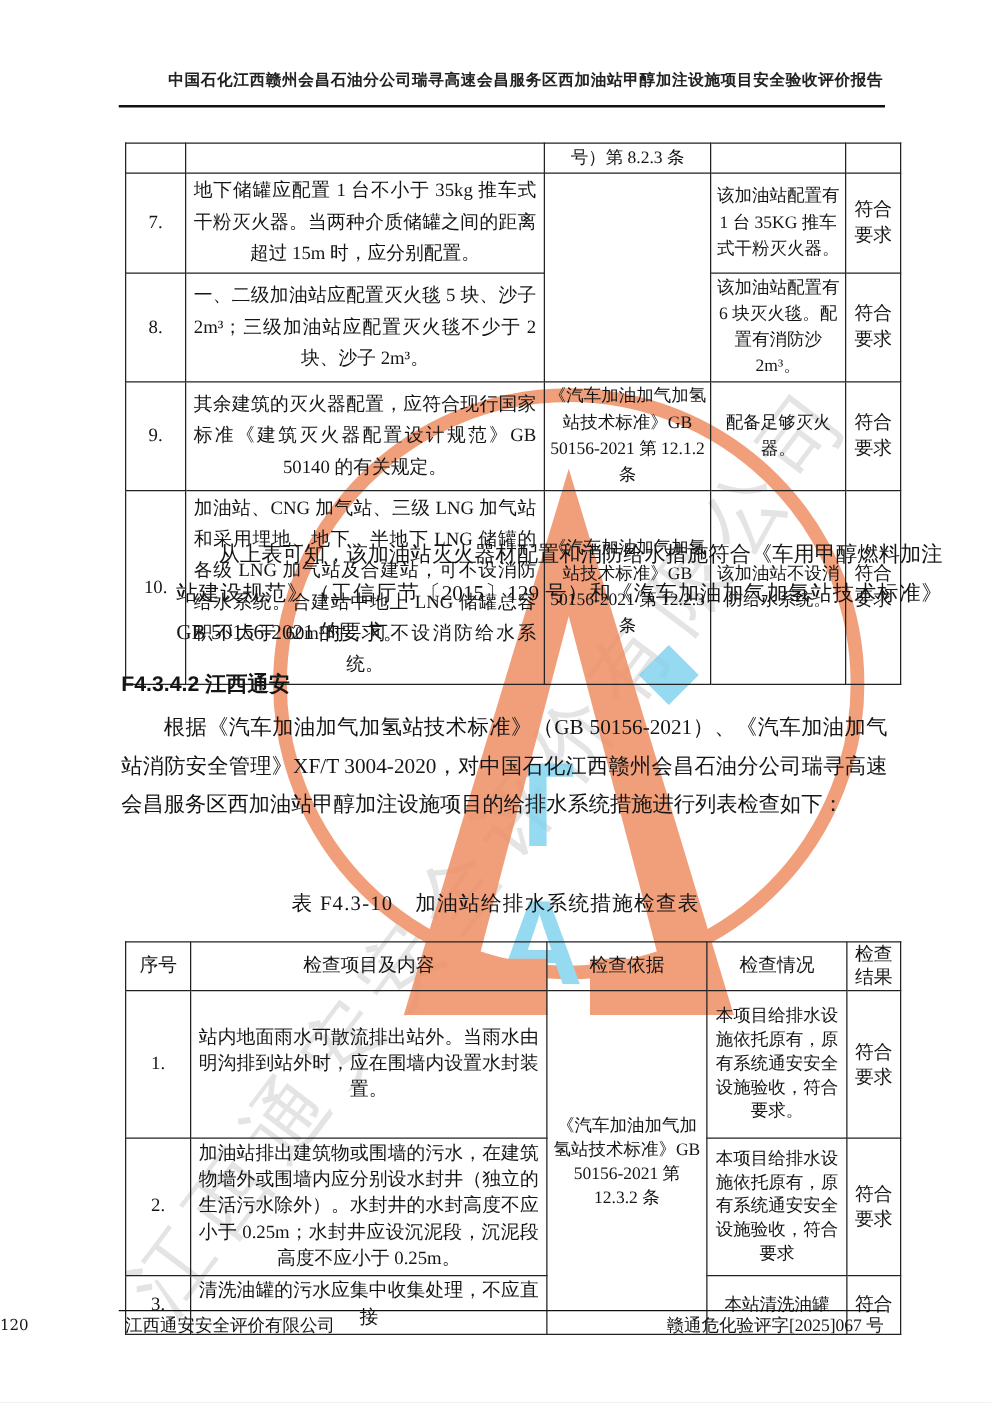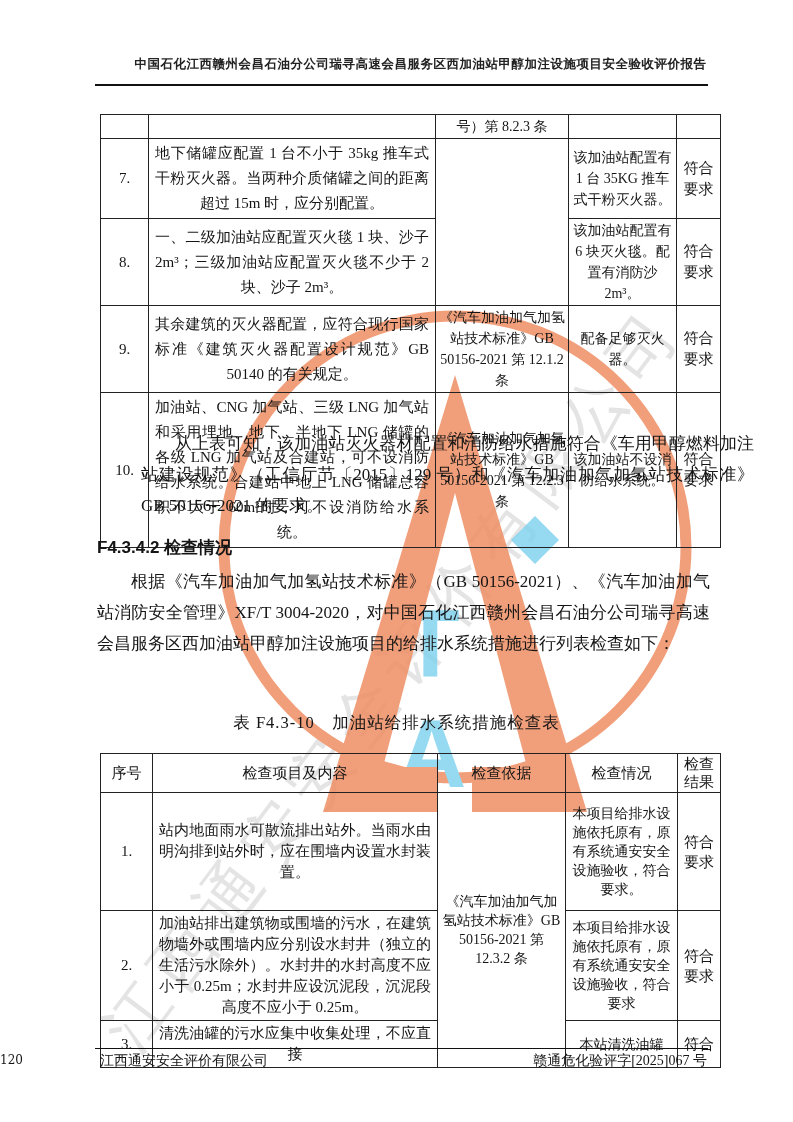--- a/index.html
+++ b/index.html
@@ -108,21 +108,21 @@
       </tr>
       <tr style="height:78px">
         <td class="t-no">7.</td>
         <td class="t-content">地下储罐应配置 1 台不小于 35kg 推车式干粉灭火器。当两种介质储罐之间的距离超过 15m 时，应分别配置。</td>
         <td class="t-basis" rowspan="2"></td>
         <td class="t-sit">该加油站配置有 1 台 35KG 推车式干粉灭火器。</td>
         <td class="t-res">符合要求</td>
       </tr>
       <tr style="height:69px">
         <td class="t-no">8.</td>
-        <td class="t-content">一、二级加油站应配置灭火毯 1 块、沙子 2m³；三级加油站应配置灭火毯不少于 2 块、沙子 2m³。</td>
+        <td class="t-content">一、二级加油站应配置灭火毯 5 块、沙子 2m³；三级加油站应配置灭火毯不少于 2 块、沙子 2m³。</td>
         <td class="t-sit">该加油站配置有 6 块灭火毯。配置有消防沙 2m³。</td>
         <td class="t-res">符合要求</td>
       </tr>
       <tr style="height:70px">
         <td class="t-no">9.</td>
         <td class="t-content">其余建筑的灭火器配置，应符合现行国家标准《建筑灭火器配置设计规范》GB 50140 的有关规定。</td>
         <td class="t-basis">《汽车加油加气加氢站技术标准》GB 50156-2021 第 12.1.2 条</td>
         <td class="t-sit">配备足够灭火器。</td>
         <td class="t-res">符合要求</td>
       </tr>
@@ -131,21 +131,21 @@
         <td class="t-content">加油站、CNG 加气站、三级 LNG 加气站和采用埋地、地下、半地下 LNG 储罐的各级 LNG 加气站及合建站，可不设消防给水系统。合建站中地上 LNG 储罐总容积不大于 60m³时，可不设消防给水系统。</td>
         <td class="t-basis">《汽车加油加气加氢站技术标准》GB 50156-2021 第 12.2.3 条</td>
         <td class="t-sit">该加油站不设消防给水系统。</td>
         <td class="t-res">符合要求</td>
       </tr>
     </tbody>
       </table>
 
     <div class="para para1">从上表可知，该加油站灭火器材配置和消防给水措施符合《车用甲醇燃料加注站建设规范》（工信厅节〔2015〕129 号）和《汽车加油加气加氢站技术标准》GB 50156-2021 的要求。</div>
 
-    <div class="sec-heading">F4.3.4.2 检查情况</div>
+    <div class="sec-heading">F4.3.4.2 江西通安</div>
 
     <div class="para para2">根据《汽车加油加气加氢站技术标准》（GB 50156-2021）、《汽车加油加气站消防安全管理》XF/T 3004-2020，对中国石化江西赣州会昌石油分公司瑞寻高速会昌服务区西加油站甲醇加注设施项目的给排水系统措施进行列表检查如下：</div>
 
     <div class="tbl-caption">表 F4.3-10　加油站给排水系统措施检查表</div>
 
     <table class="tbl2">
       <colgroup>
         <col style="width:52px">
           <col style="width:285px">
           <col style="width:128px">

